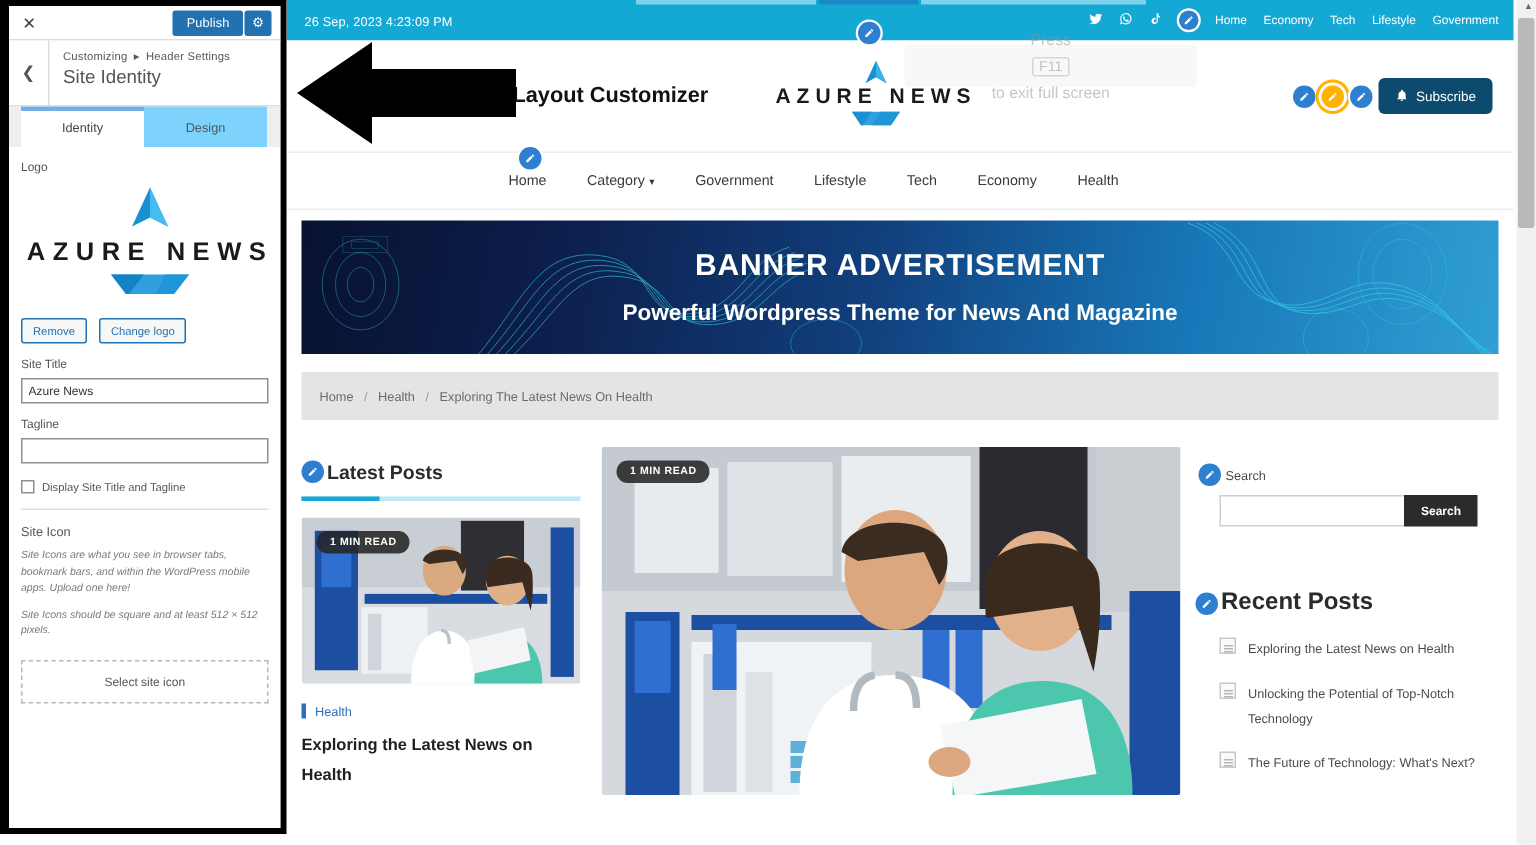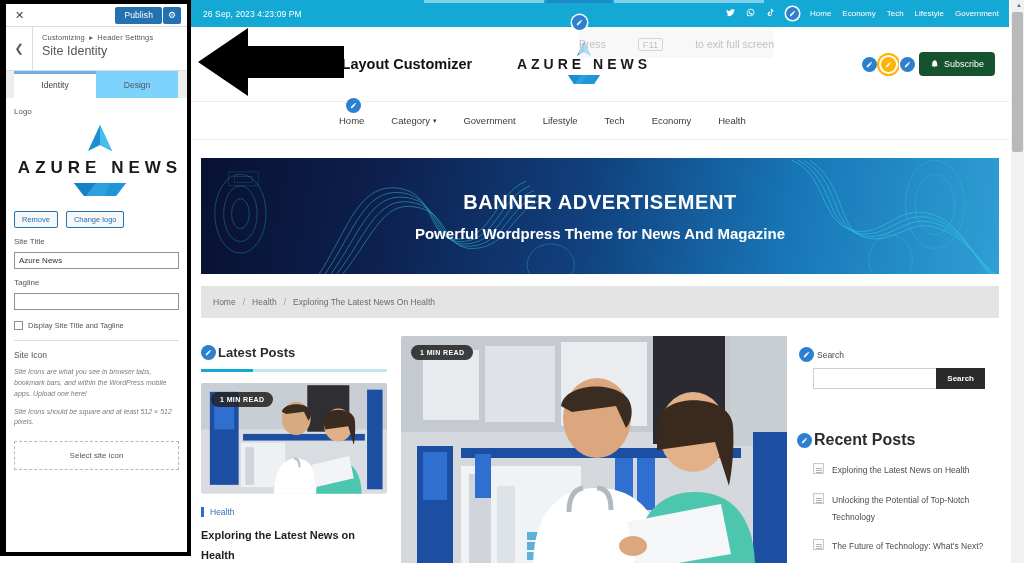--- a/index.html
+++ b/index.html
@@ -103,32 +103,32 @@
   .topnav span { cursor: pointer; }
 
   .header {
     height: 75px; display: flex; align-items: center; background: #fff;
     border-bottom: 1px solid #ededed; position: relative; padding: 0 14px 0 20px;
   }
   .slc-title { font-size: 14.5px; font-weight: 700; color: #111; margin-left: 100px; }
   .brand { position: absolute; left: 318px; top: 50%; transform: translateY(-50%); }
   .hdr-right { margin-left: auto; display: flex; align-items: center; gap: 4px; }
   .subscribe {
-    background: #14532d; color: #fff; border-radius: 4px; height: 24px;
+    background: #0c4a6e; color: #fff; border-radius: 4px; height: 24px;
     display: flex; align-items: center; gap: 5px; padding: 0 11px;
     font-size: 9px; cursor: pointer;
   }
 
   .mainnav { height: 38px; display: flex; align-items: center; background: #fff; padding-left: 148px;
              border-bottom: 1px solid #ededed; position: relative; }
   .mainnav a { font-size: 9.5px; color: #3a3a3a; margin-right: 27px; text-decoration: none; cursor: pointer;
                display: inline-flex; align-items: center; gap: 3px; }
 
   .banner {
-    height: 116px; margin: 18px 10px 0; position: relative; overflow: hidden;
+    height: 89px; margin: 7px 10px 0; position: relative; overflow: hidden;
     background: linear-gradient(100deg, #081130 0%, #0d1f4d 22%, #11407d 48%, #1877b8 74%, #2f9fd4 100%);
     display: flex; flex-direction: column; align-items: center; justify-content: center;
   }
   .banner h2 { color: #fff; font-size: 20px; font-weight: 700; letter-spacing: .6px; z-index: 2; }
   .banner p { color: #fff; font-size: 15px; font-weight: 700; margin-top: 11px; z-index: 2; }
   .banner svg { position: absolute; inset: 0; width: 100%; height: 100%; }
 
   .crumbs {
     background: #e4e4e4; height: 32px; display: flex; align-items: center;
     margin: 12px 10px 0; padding-left: 12px; font-size: 8.5px; color: #6a6a6a;
@@ -183,24 +183,24 @@
   .pin.sm { width: 13px; height: 13px; }
   .pin svg { width: 7px; height: 7px; fill: #fff; }
   .pin.focus { background: #ffb200; box-shadow: 0 0 0 2px #fff, 0 0 0 4px #ffb200; }
   .pin.abs { position: absolute; z-index: 12; }
 
   
   #arrow { position: absolute; left: 196px; top: 26px; z-index: 45; }
 
   
   .fs-hint {
-    position: absolute; left: 388px; top: 30px; width: 195px; height: 28px;
+    position: absolute; left: 412px; top: 30px; width: 195px; height: 28px;
     background: rgba(244,244,244,.62); border-radius: 3px; display: flex;
-    align-items: center; justify-content: space-between; gap: 5px; z-index: 5;
-    font-size: 10.5px; color: rgba(150,150,150,.55);
+    align-items: center; justify-content: center; gap: 5px; z-index: 5;
+    font-size: 10.5px; color: rgba(150,150,150,.55); flex-direction: column;
   }
   .fs-key { border: 1px solid rgba(150,150,150,.35); border-radius: 2px; padding: 0 4px; font-size: 9.5px; }
 
   
   .tabrem { position: absolute; top: 0; height: 3px; z-index: 30; }
 
   
   .scroll-track { position: absolute; right: 0; top: 0; width: 13px; height: 563px; background: #f1f1f1; z-index: 35; }
   .scroll-thumb { position: absolute; right: 1px; top: 12px; width: 11px; height: 140px; background: #b9b9b9; border-radius: 2px; z-index: 36; cursor: pointer; }
   .scroll-arrow { position: absolute; right: 2px; top: 2px; font-size: 6px; color: #666; z-index: 37; }

